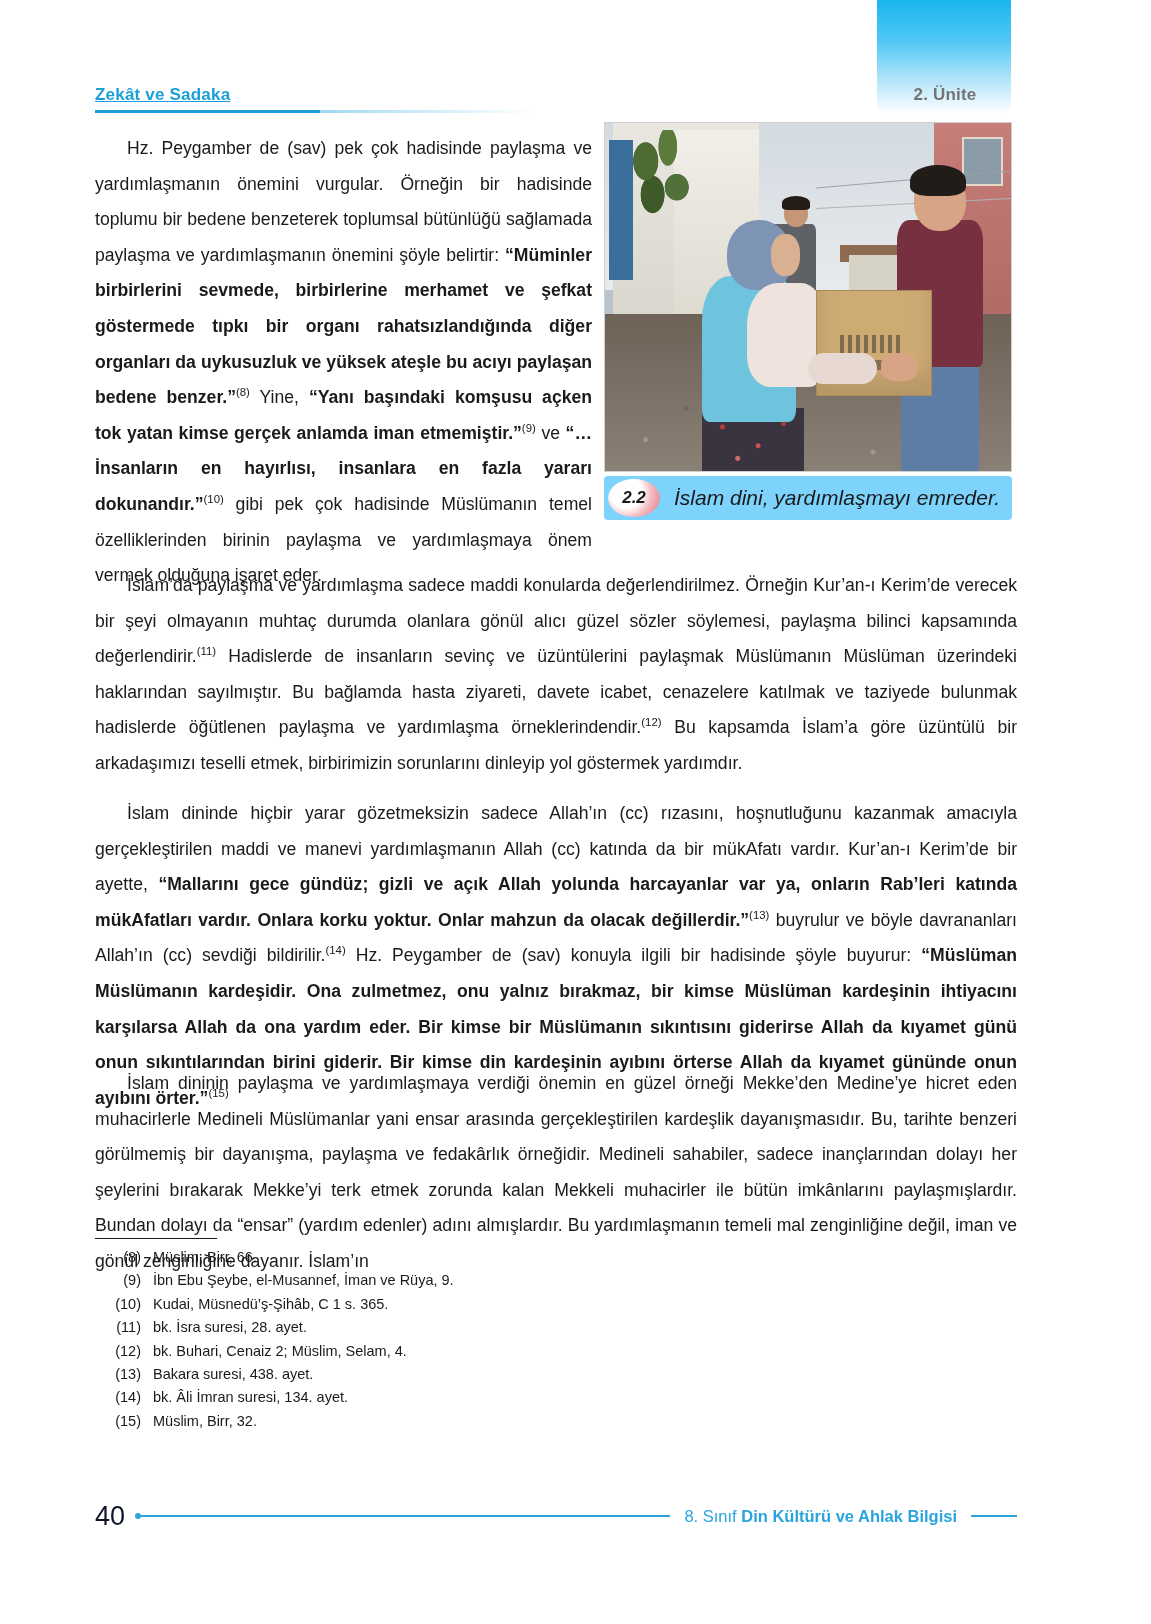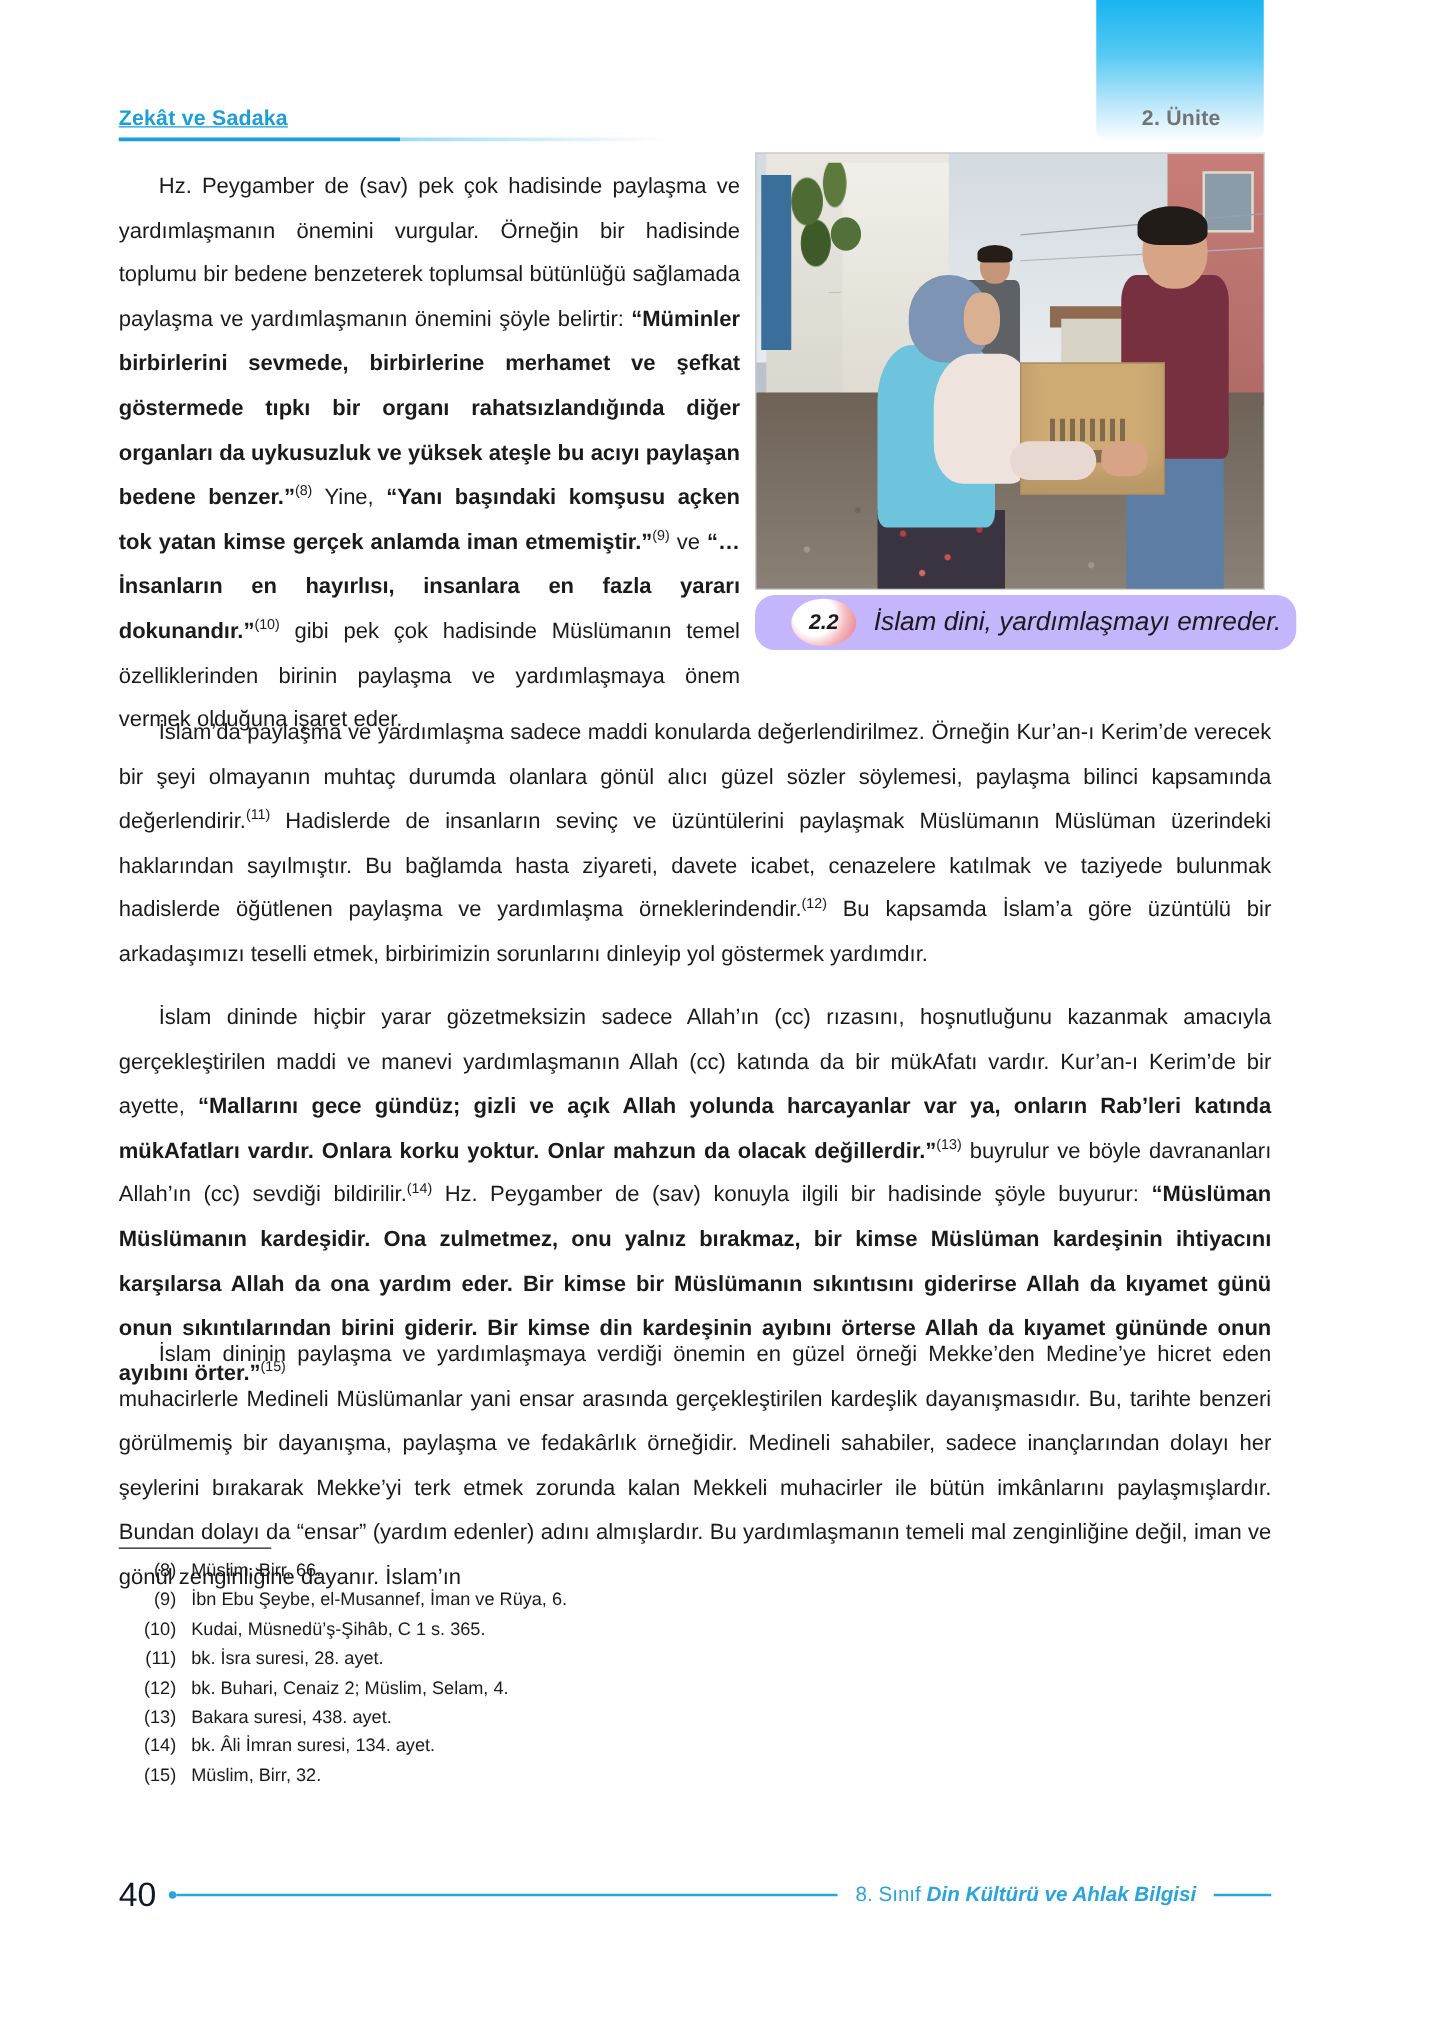--- a/index.html
+++ b/index.html
@@ -234,25 +234,24 @@
     position: absolute; left: 52%; top: 23%; width: 48%; height: 1px;
     background: #aeb3b8; transform: rotate(-3deg);
   }
 
   .caption {
     position: absolute;
     top: 476px;
     left: 604px;
     width: 408px;
     height: 44px;
-    background: #c4b5fd;
-    border-radius: 16px;
+    background: #7dd3fc;
+    border-radius: 4px;
     display: flex;
     align-items: center;
-    padding-left: 25px;
   }
   .caption-badge {
     width: 52px;
     height: 38px;
     margin-left: 4px;
     border-radius: 50%;
     background: radial-gradient(circle at 35% 35%, #ffffff 0 38%, #f4b8bd 62%, #e0707c 100%);
     display: flex;
     align-items: center;
     justify-content: center;
@@ -357,21 +356,21 @@
   .f-line {
     height: 2px; background: #2aa4dd; flex: 1; margin: 0 0 0 0;
   }
   .f-line-short { height: 2px; background: #2aa4dd; width: 46px; margin-left: 14px; flex: none; }
   .f-label {
     font-size: 16.5px;
     color: #2aa4dd;
     margin: 0 0 0 14px;
     white-space: nowrap;
   }
-  .f-label b { color: #2aa4dd; font-style: italic; }
+  .f-label b { color: #2aa4dd; }
 </style>
 </head>
 <body>
 
 <div class="page">
 
   <div class="unit-box"></div>
   <div class="unit-label">2. Ünite</div>
   <div class="chapter-title">Zekât ve Sadaka</div>
   <div class="header-rule"></div>
@@ -444,21 +443,21 @@
   </div>
 
   <div class="fn-rule"></div>
   <div class="footnotes">
     <div class="fn-row">
       <span class="fn-num">(8)</span>
       <span class="fn-txt">Müslim, Birr, 66.</span>
     </div>
     <div class="fn-row">
       <span class="fn-num">(9)</span>
-      <span class="fn-txt">İbn Ebu Şeybe, el-Musannef, İman ve Rüya, 6.</span>
+      <span class="fn-txt">İbn Ebu Şeybe, el-Musannef, İman ve Rüya, 9.</span>
     </div>
     <div class="fn-row">
       <span class="fn-num">(10)</span>
       <span class="fn-txt">Kudai, Müsnedü’ş-Şihâb, C 1 s. 365.</span>
     </div>
     <div class="fn-row">
       <span class="fn-num">(11)</span>
       <span class="fn-txt">bk. İsra suresi, 28. ayet.</span>
     </div>
     <div class="fn-row">

